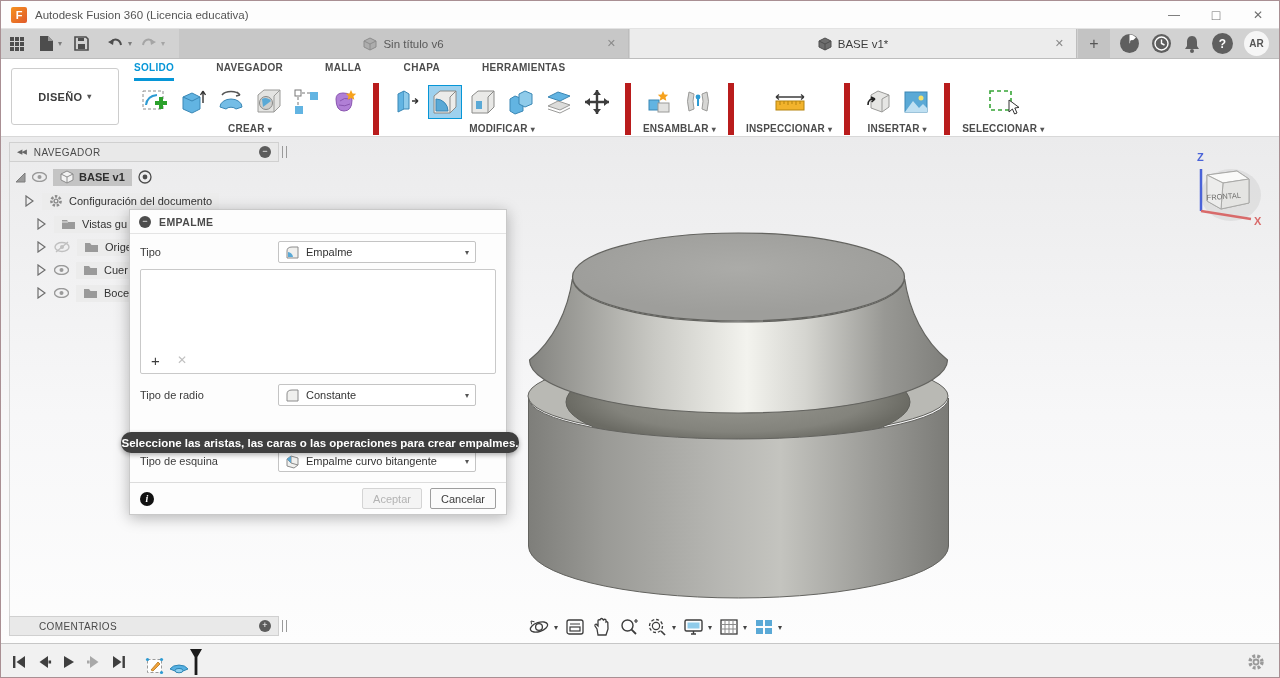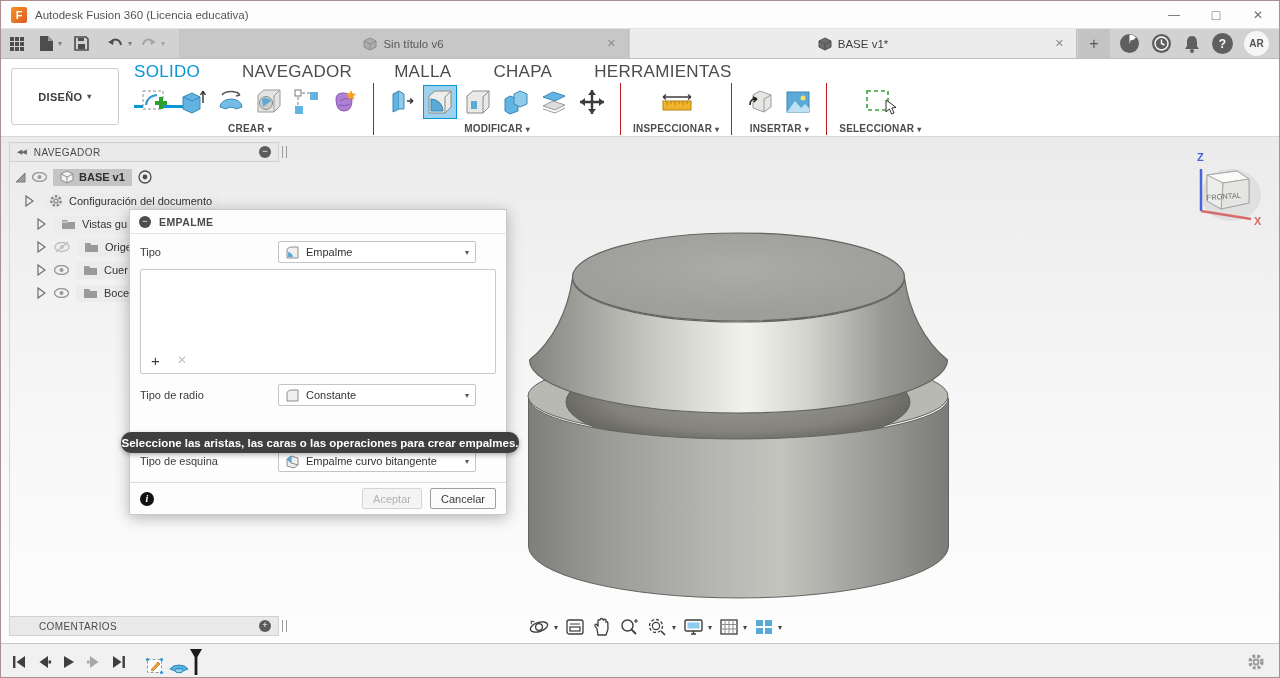--- a/index.html
+++ b/index.html
@@ -39,25 +39,25 @@
             font-size:10px; font-weight:bold; display:flex; align-items:center; justify-content:center; }
 
   
   .ribbon { position:absolute; left:0; top:58px; width:100%; height:78px; background:#fff;
             border-bottom:1px solid #d8d8d8; }
   .workspace-btn { position:absolute; left:10px; top:9px; width:108px; height:57px; background:#fff;
                    border:1px solid #cdcdcd; border-radius:3px; display:flex; align-items:center; justify-content:center;
                    font-size:11px; font-weight:bold; color:#3c3c3c; letter-spacing:.3px; }
   .workspace-btn .caret { font-size:8px; color:#555; margin-left:5px; }
   .ribbon-tabs { position:absolute; left:133px; top:3px; display:flex; gap:42px; }
-  .ribbon-tab { font-size:17px; font-weight:normal; color:#4c4c4c; letter-spacing:.3px; padding-bottom:23px; }
+  .ribbon-tab { font-size:10px; font-weight:bold; color:#4c4c4c; letter-spacing:.3px; padding-bottom:5px; }
   .ribbon-tab.active { color:#0696d7; border-bottom:3px solid #0696d7; }
   .ribbon-groups { position:absolute; left:126px; top:24px; display:flex; height:52px; }
   .rgroup { display:flex; flex-direction:column; align-items:center; padding:0 12px; }
-  .rgroup + .rgroup { border-left:1px solid #b91c1c; }
+  .rgroup + .rgroup { border-left:6px solid #b91c1c; }
   .rgroup-icons { display:flex; align-items:center; gap:6px; height:38px; }
   .rgroup-label { font-size:10px; font-weight:bold; color:#4c4c4c; margin-top:2px; letter-spacing:.2px; }
   .rgroup-label .caret { font-size:8px; color:#555; margin-left:3px; }
   .ribbon-ico { width:32px; height:32px; display:flex; align-items:center; justify-content:center; }
   .ribbon-ico.active-tool { background:#9ed1ee; outline:1px solid #0696d7; }
 
   
   .canvas { position:absolute; left:0; top:136px; width:100%; height:506px;
             background:linear-gradient(#ebebec, #f7f7f8 55%, #fdfdfd); overflow:hidden; }
   .panel-spine { position:absolute; left:8px; top:25px; height:455px; border-left:1px solid #d6d6d6; }
@@ -344,20 +344,40 @@
         <span class="ribbon-ico">
             <svg width="30" height="30">
               <path d="M15 3 V27 M3 15 H27" stroke="#3c3c3c" stroke-width="2.4"></path>
               <path d="M15 3 l-4 5 h8 Z M15 27 l-4 -5 h8 Z M3 15 l5 -4 v8 Z M27 15 l-5 -4 v8 Z" fill="#3c3c3c"></path>
             </svg>
           </span>
       </div>
       <div class="rgroup-label"><span>MODIFICAR</span><span class="caret">▾</span></div>
     </div>
 
+    <div class="rgroup">
+      <div class="rgroup-icons">
+        <span class="ribbon-ico">
+            <svg width="30" height="30">
+              <rect x="4" y="13" width="10" height="10" fill="#62b4e2" stroke="#3a87b5"></rect>
+              <rect x="13" y="16" width="11" height="9" fill="#e2e2e0" stroke="#9a9a98"></rect>
+              <path d="M18 4 l1.6 3.4 3.6.4 -2.7 2.4 .8 3.6 -3.3-1.9 -3.3 1.9 .8-3.6 -2.7-2.4 3.6-.4 Z" fill="#f6a21e"></path>
+            </svg>
+          </span>
+        <span class="ribbon-ico">
+            <svg width="30" height="30">
+              <path d="M6 5 Q3 14 6 24 L11 22 Q9 14 11 7 Z" fill="#d6d6d4" stroke="#9a9a98"></path>
+              <path d="M24 5 Q27 14 24 24 L19 22 Q21 14 19 7 Z" fill="#d6d6d4" stroke="#9a9a98"></path>
+              <circle cx="15" cy="10" r="2.4" fill="#2d9bd3"></circle>
+              <path d="M15 12 V19" stroke="#2d9bd3" stroke-width="2"></path>
+            </svg>
+          </span>
+      </div>
+      <div class="rgroup-label"><span>ENSAMBLAR</span><span class="caret">▾</span></div>
+    </div>
 
 
     <div class="rgroup">
       <div class="rgroup-icons">
         <span class="ribbon-ico">
             <svg width="34" height="30">
               <path d="M3 10 h28 M3 10 l3 -2.5 M3 10 l3 2.5 M31 10 l-3 -2.5 M31 10 l-3 2.5" stroke="#3c3c3c" stroke-width="1.3" fill="none"></path>
               <rect x="3" y="14" width="28" height="9" fill="#f2b32c" stroke="#b5830f"></rect>
               <path d="M7 14 v4 M11 14 v3 M15 14 v4 M19 14 v3 M23 14 v4 M27 14 v3" stroke="#b5830f"></path>
             </svg>

